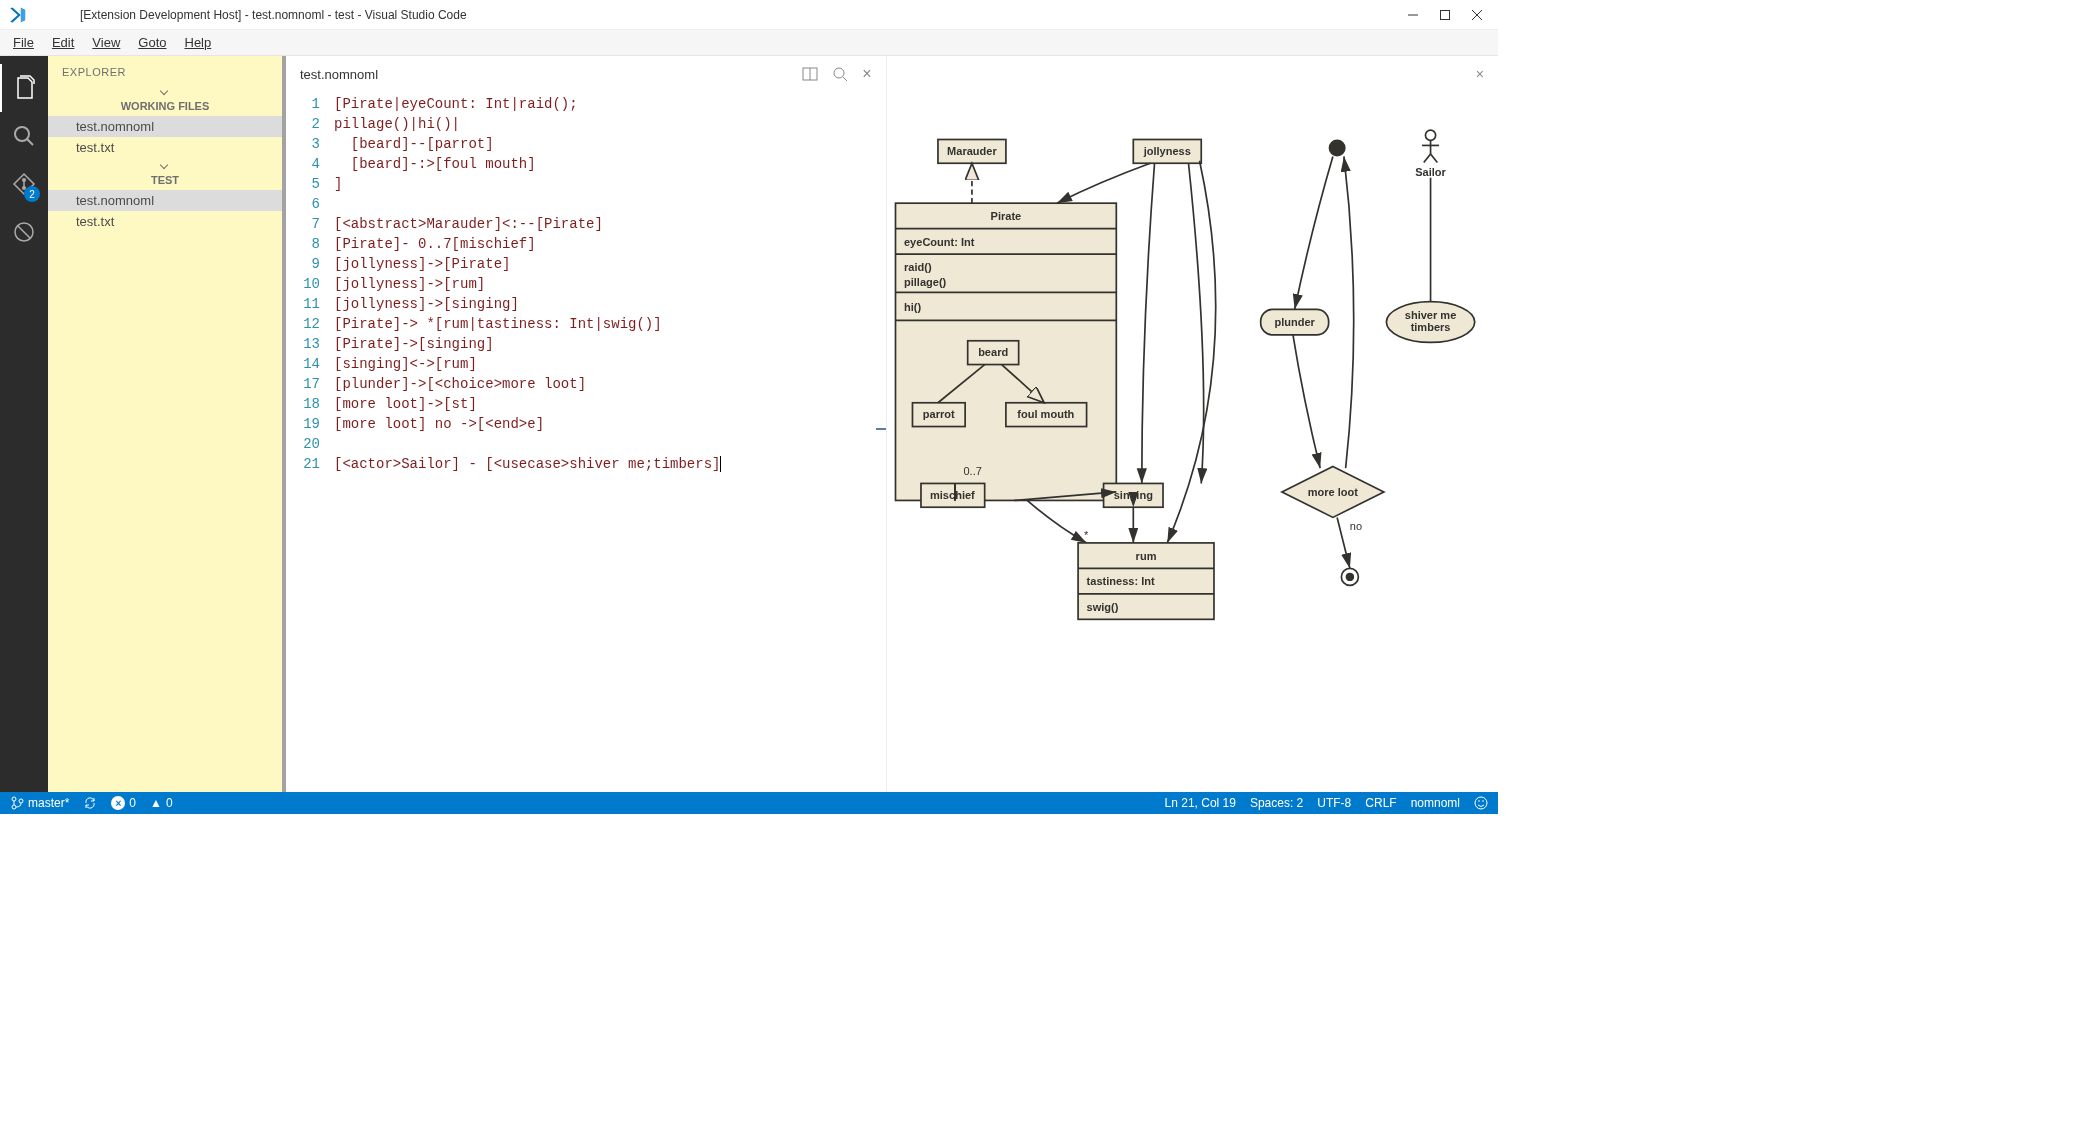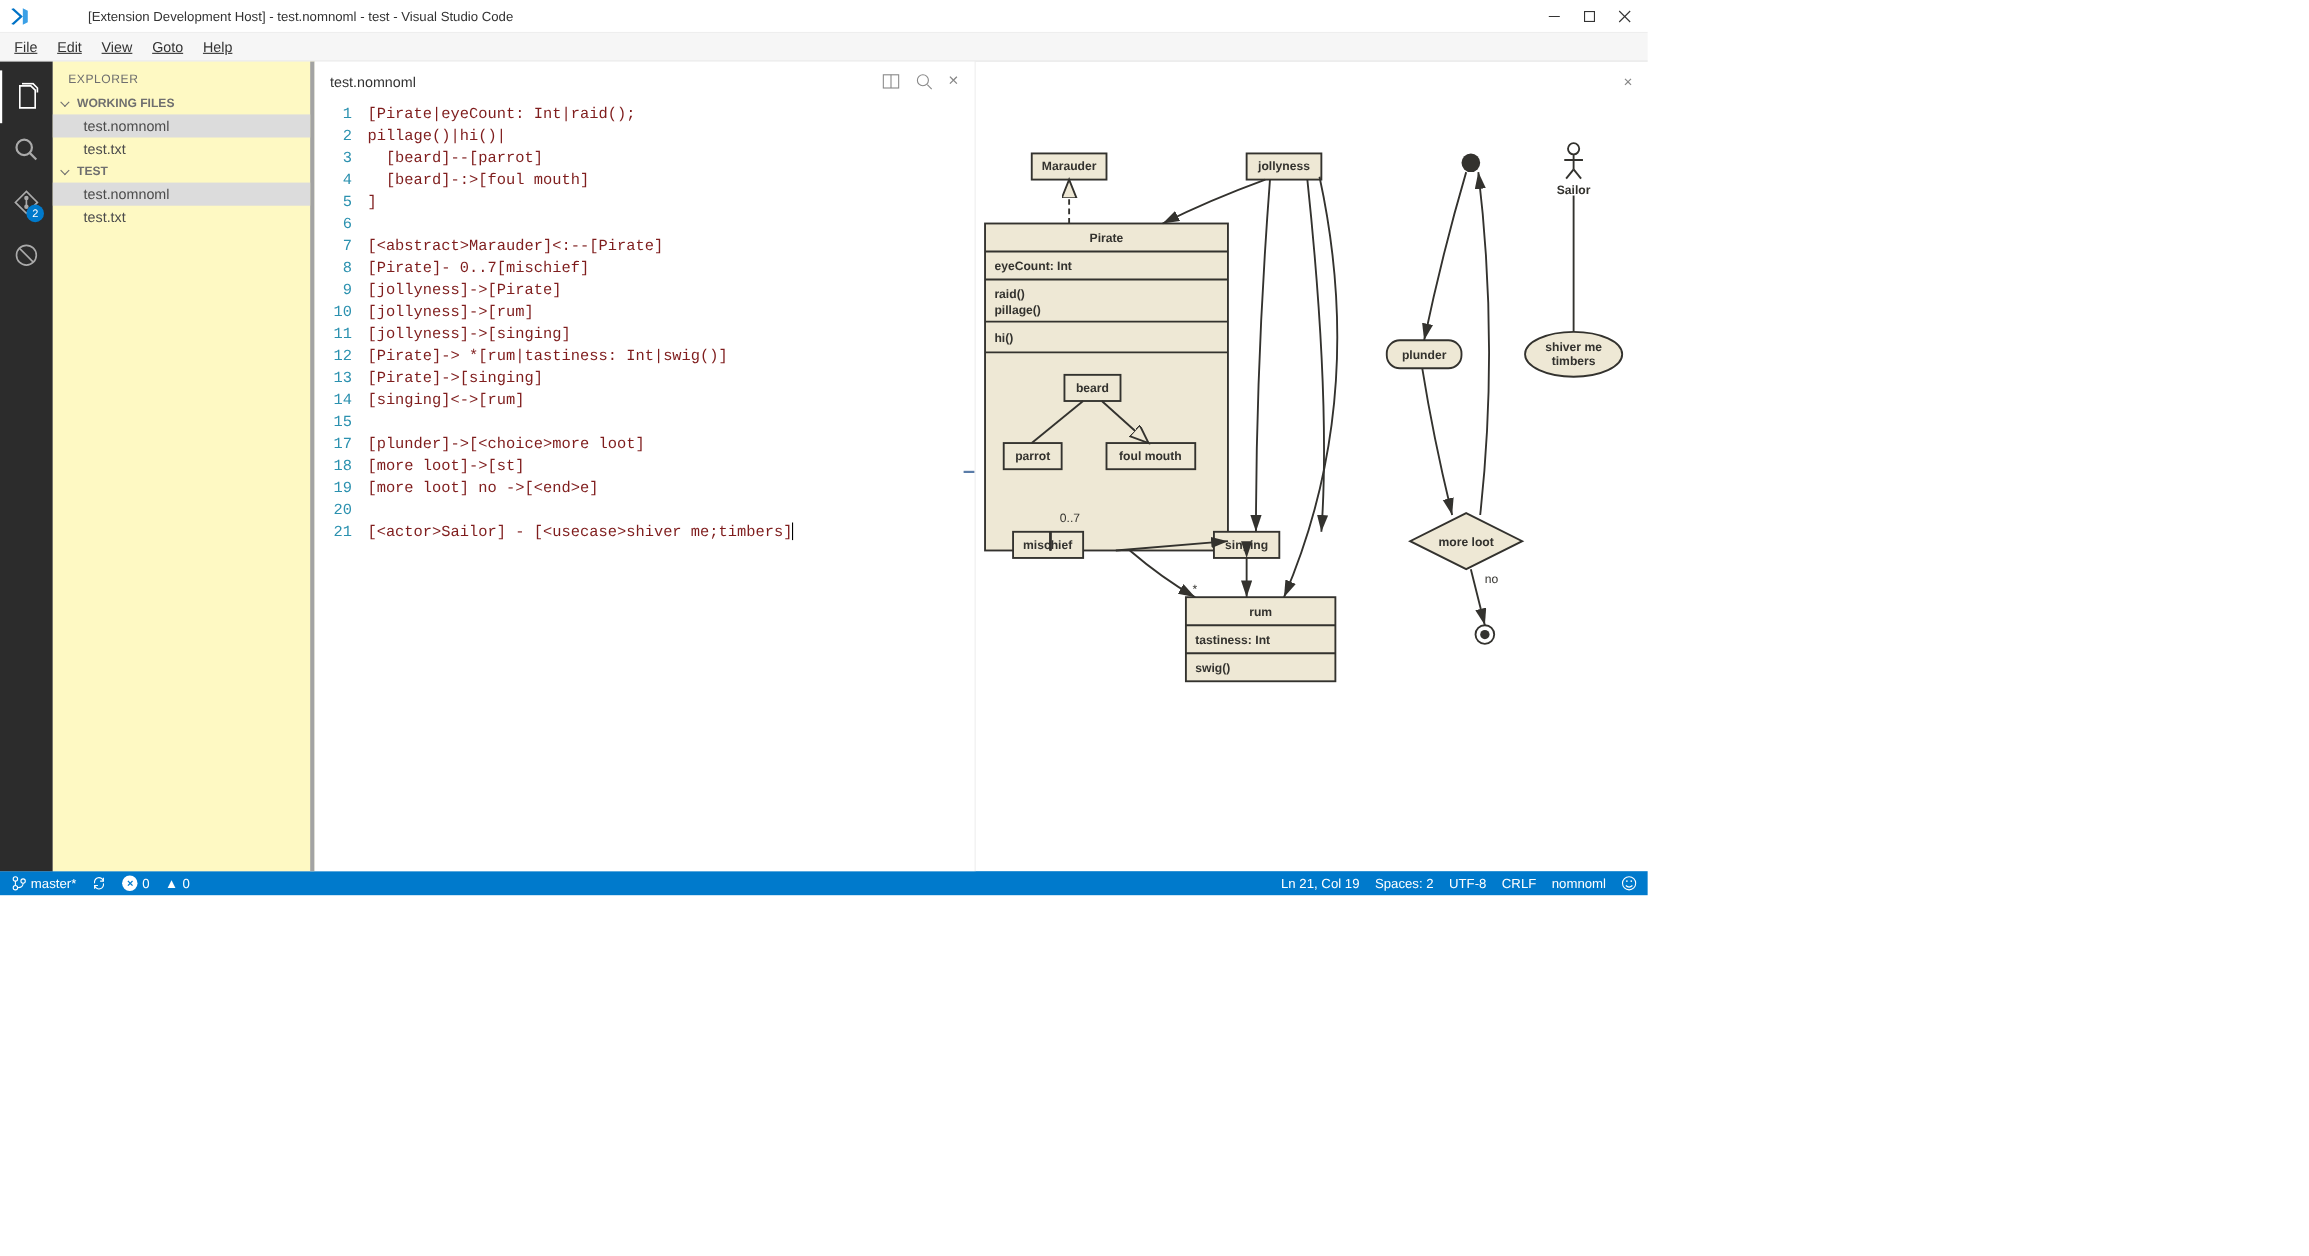--- a/index.html
+++ b/index.html
@@ -16,21 +16,21 @@
   .menubar .item span.ul { text-decoration: underline; text-align: right; }
   
   .shell { display: flex; height: calc(100% - 30px - 26px - 22px); }
   .activitybar { width: 48px; background: #2c2c2c; display: flex; flex-direction: column; align-items: center; padding-top: 8px; }
   .actitem { width: 48px; height: 48px; display:flex; align-items:center; justify-content:center; color:#bbb; position:relative;}
   .actitem.active { border-left: 2px solid #fff; color:#fff;}
   .badge { position:absolute; bottom:6px; right:8px; background:#007acc; color:#fff; border-radius:50%; font-size:10px; width:16px; height:16px; display:flex; align-items:center;justify-content:center;}
   
   .sidebar { width: 238px; background: #fef9c3; border-right: 4px solid #a3a3a3; }
   .sidebar .sb-title { padding: 10px 14px 6px; font-size: 11px; color: #6f6f6f; letter-spacing: 0.5px; }
-  .sb-section { font-size: 11px; font-weight: bold; color: #6f6f6f; padding: 4px 6px; display:flex; align-items:center; gap:4px;}
+  .sb-section { font-size: 11px; font-weight: bold; color: #6f6f6f; padding: 4px 6px; display:flex; align-items:center; gap:4px;flex-direction:column;}
   .sb-section .caret { display:inline-block; transform: rotate(45deg); border: solid #6f6f6f; border-width: 0 1px 1px 0; padding: 2.5px; margin: 0 4px 2px 2px;}
   .sb-file { padding: 3px 8px 3px 28px; font-size: 13px; color: #4b4b4b; }
   .sb-file.active { background: #dcdcdc; }
   
   .editor { flex: 1; display: flex; flex-direction: column; background:#fff; position:relative;}
   .tabrow { height: 36px; display: flex; align-items: center; padding: 0 14px; justify-content:space-between;}
   .tabname { font-size: 13px; color:#333; }
   .tabicons { display:flex; gap:14px; color:#888; align-items:center;}
   .code { flex:1; overflow:auto; font-family: Consolas, "Courier New", monospace; font-size: 14px; line-height: 20px; padding: 2px 0; position:relative;}
   .coderow { display:flex; }
@@ -204,24 +204,20 @@
         </div>
         <div class="coderow">
           <div class="gutter">13</div>
           <div class="codetext">[Pirate]-&gt;[singing]</div>
         </div>
         <div class="coderow">
           <div class="gutter">14</div>
           <div class="codetext">[singing]&lt;-&gt;[rum]</div>
         </div>
         <div class="coderow">
-          <div class="gutter">15</div>
-          <div class="codetext"></div>
-        </div>
-        <div class="coderow">
           <div class="gutter">17</div>
           <div class="codetext">[plunder]-&gt;[&lt;choice&gt;more loot]</div>
         </div>
         <div class="coderow">
           <div class="gutter">18</div>
           <div class="codetext">[more loot]-&gt;[st]</div>
         </div>
         <div class="coderow">
           <div class="gutter">19</div>
           <div class="codetext">[more loot] no -&gt;[&lt;end&gt;e]</div>

